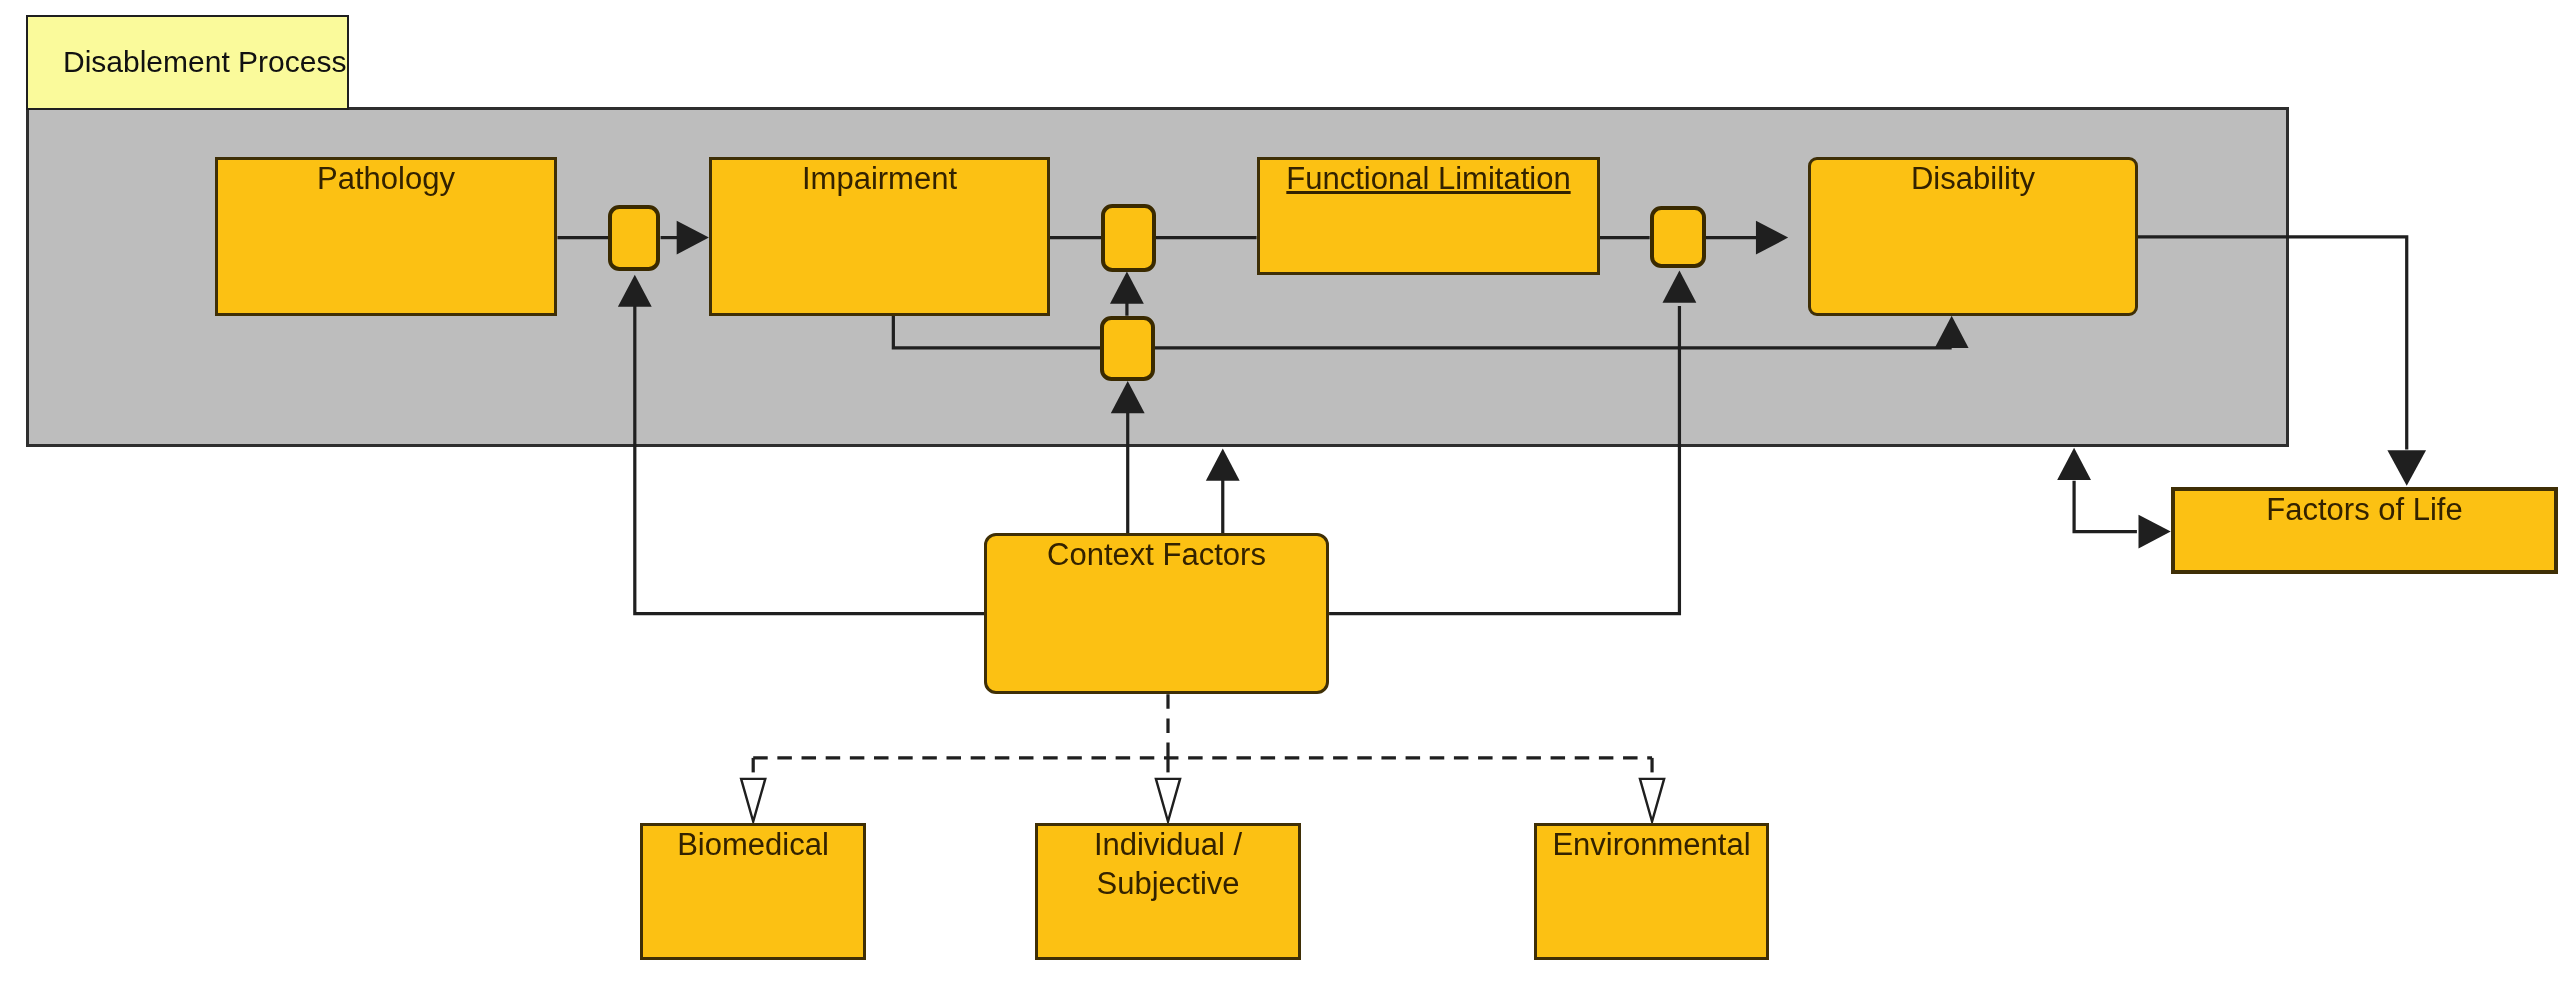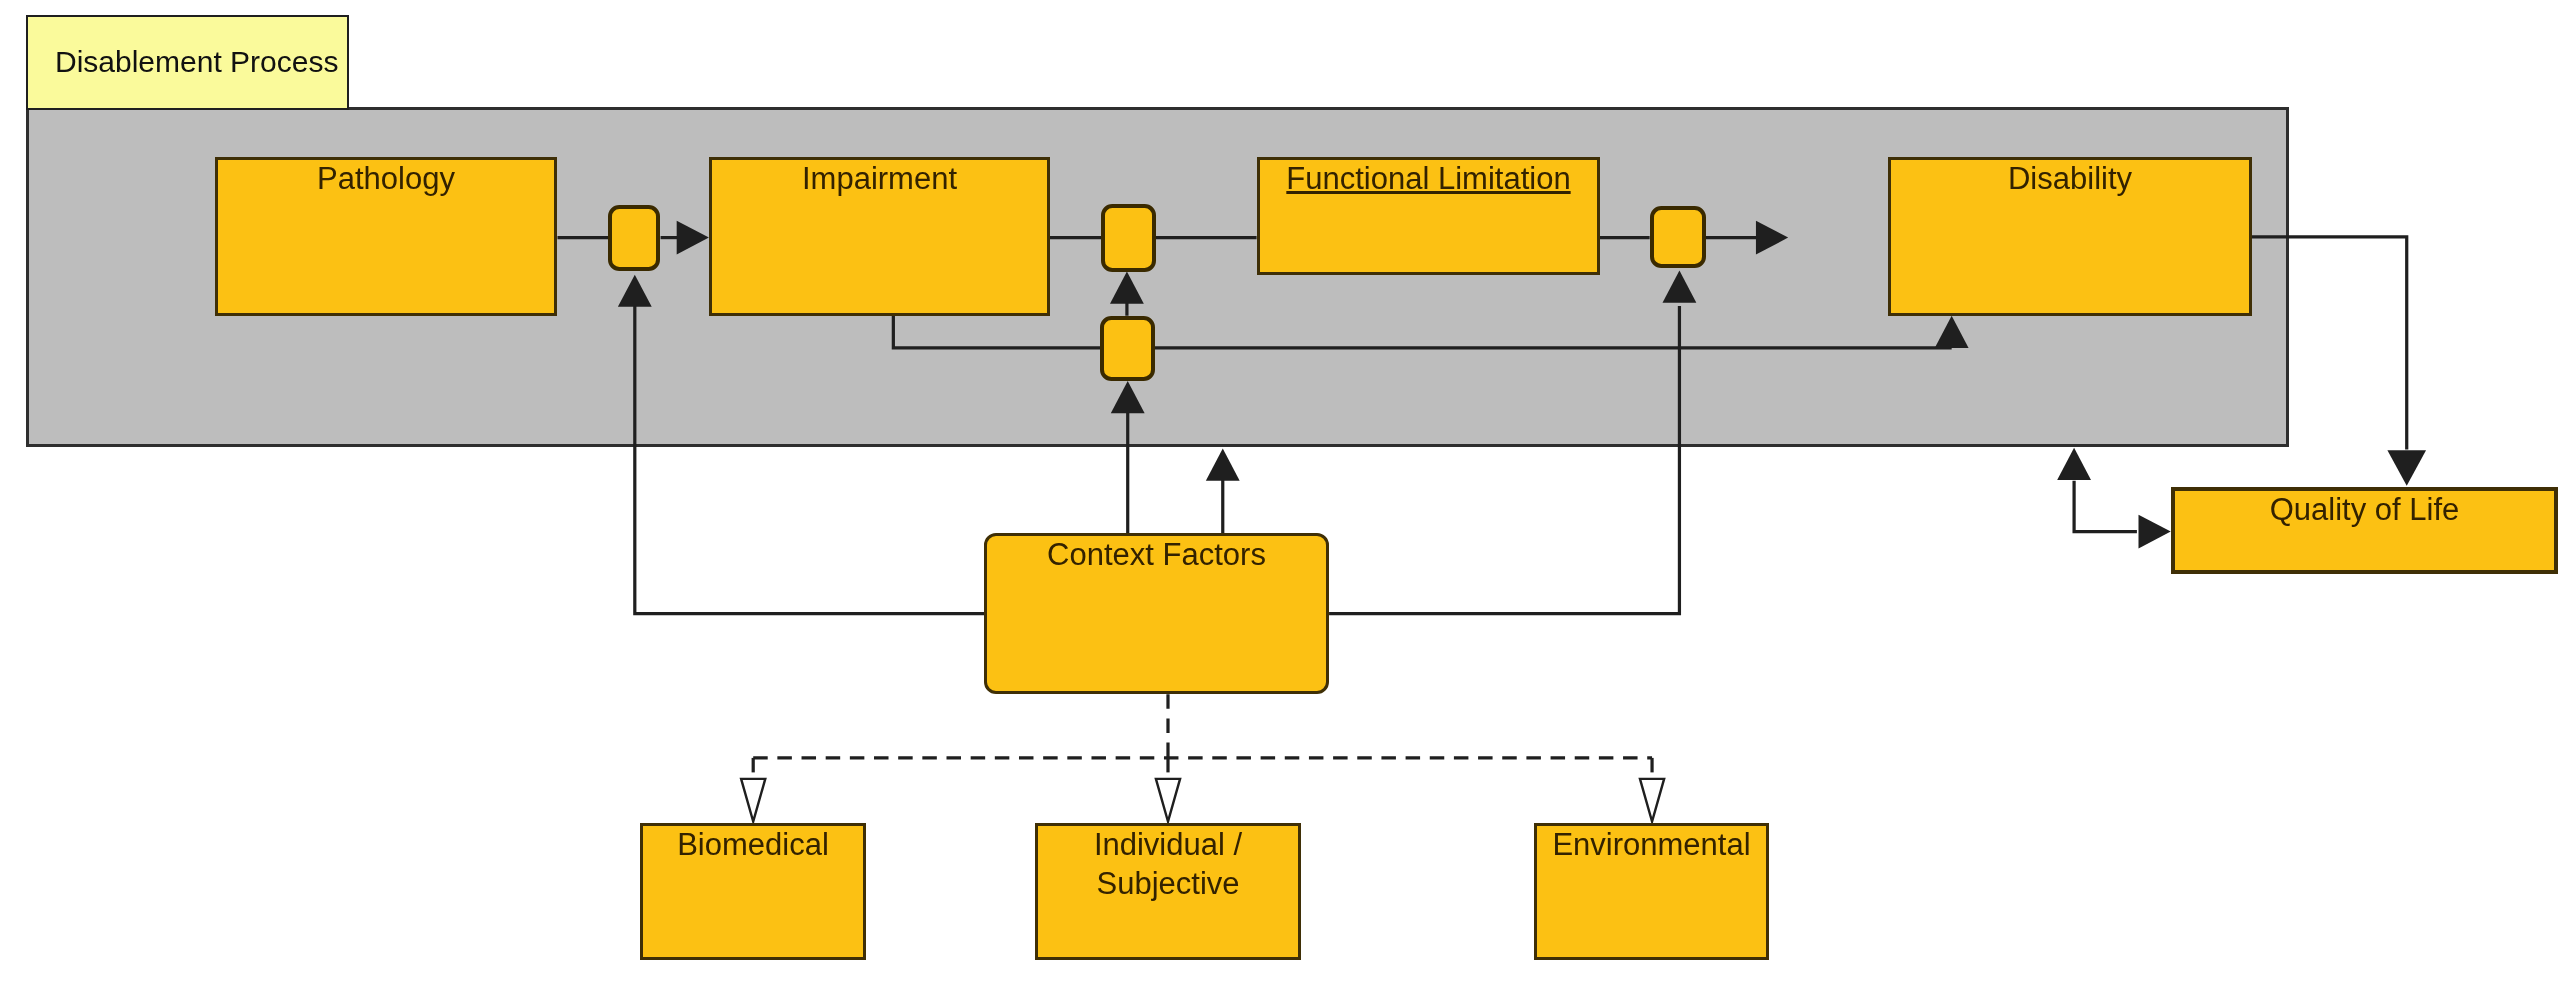--- a/index.html
+++ b/index.html
@@ -11,36 +11,36 @@
     overflow:hidden;
   }
   .gray-container{
     position:absolute;left:26px;top:107px;width:2263px;height:340px;
     background:#BDBDBD;border:3.2px solid #2E2E2E;box-sizing:border-box;z-index:1;
   }
   .wires{position:absolute;left:0;top:0;z-index:2;}
   .tab{
     position:absolute;left:26px;top:14.5px;width:323px;height:95px;
     background:#FAFA9B;border:2.4px solid #1F1F1F;box-sizing:border-box;
-    display:flex;align-items:center;padding-left:27px;
+    display:flex;align-items:center;padding-left:35px;
     font-size:30px;color:#111111;z-index:3;
   }
   .ybox{
     position:absolute;background:#FCC113;border:3.2px solid #3F2F06;box-sizing:border-box;
     display:flex;flex-direction:column;align-items:center;justify-content:flex-start;
     font-size:31px;color:#332200;text-align:center;z-index:3;line-height:1.25;
   }
   .node{
     position:absolute;background:#FCC113;border:4px solid #3A2A00;box-sizing:border-box;
     border-radius:11.3px;z-index:3;
   }
   .b-pathology{left:215px;top:157px;width:342px;height:159px;}
   .b-impairment{left:709px;top:157px;width:341px;height:159px;}
   .b-funclim{left:1257px;top:157px;width:343px;height:118px;text-decoration:underline;}
-  .b-disability{left:1888px;top:157px;width:364px;height:159px;}
+  .b-disability{left:1808px;top:157px;width:330px;height:159px;border-radius:9px;}
   .b-context{left:984px;top:533px;width:345px;height:161px;border-radius:12px;}
   .b-qol{left:2171px;top:487px;width:387px;height:87px;border-width:4px;}
   .b-biomedical{left:640px;top:823px;width:226px;height:137px;}
   .b-individual{left:1035px;top:823px;width:266px;height:137px;}
   .b-environmental{left:1534px;top:823px;width:235px;height:137px;}
   .n1{left:608px;top:205px;width:52px;height:66px;}
   .n2{left:1101px;top:204px;width:55px;height:68px;}
   .n3{left:1100px;top:316px;width:55px;height:65px;}
   .n4{left:1650px;top:206px;width:56px;height:62px;}
 </style>
@@ -137,21 +137,21 @@
   <div class="ybox b-funclim">
     <span>Functional Limitation</span>
   </div>
   <div class="ybox b-disability">
     <span>Disability</span>
   </div>
   <div class="ybox b-context">
     <span>Context Factors</span>
   </div>
   <div class="ybox b-qol">
-    <span>Quality of Life</span>
+    <span>Factors of Life</span>
   </div>
   <div class="ybox b-individual">
     <span>Individual /</span>
     <span>Subjective</span>
   </div>
   <div class="ybox b-biomedical">
     <span>Biomedical</span>
   </div>
   <div class="ybox b-environmental">
     <span>Environmental</span>

